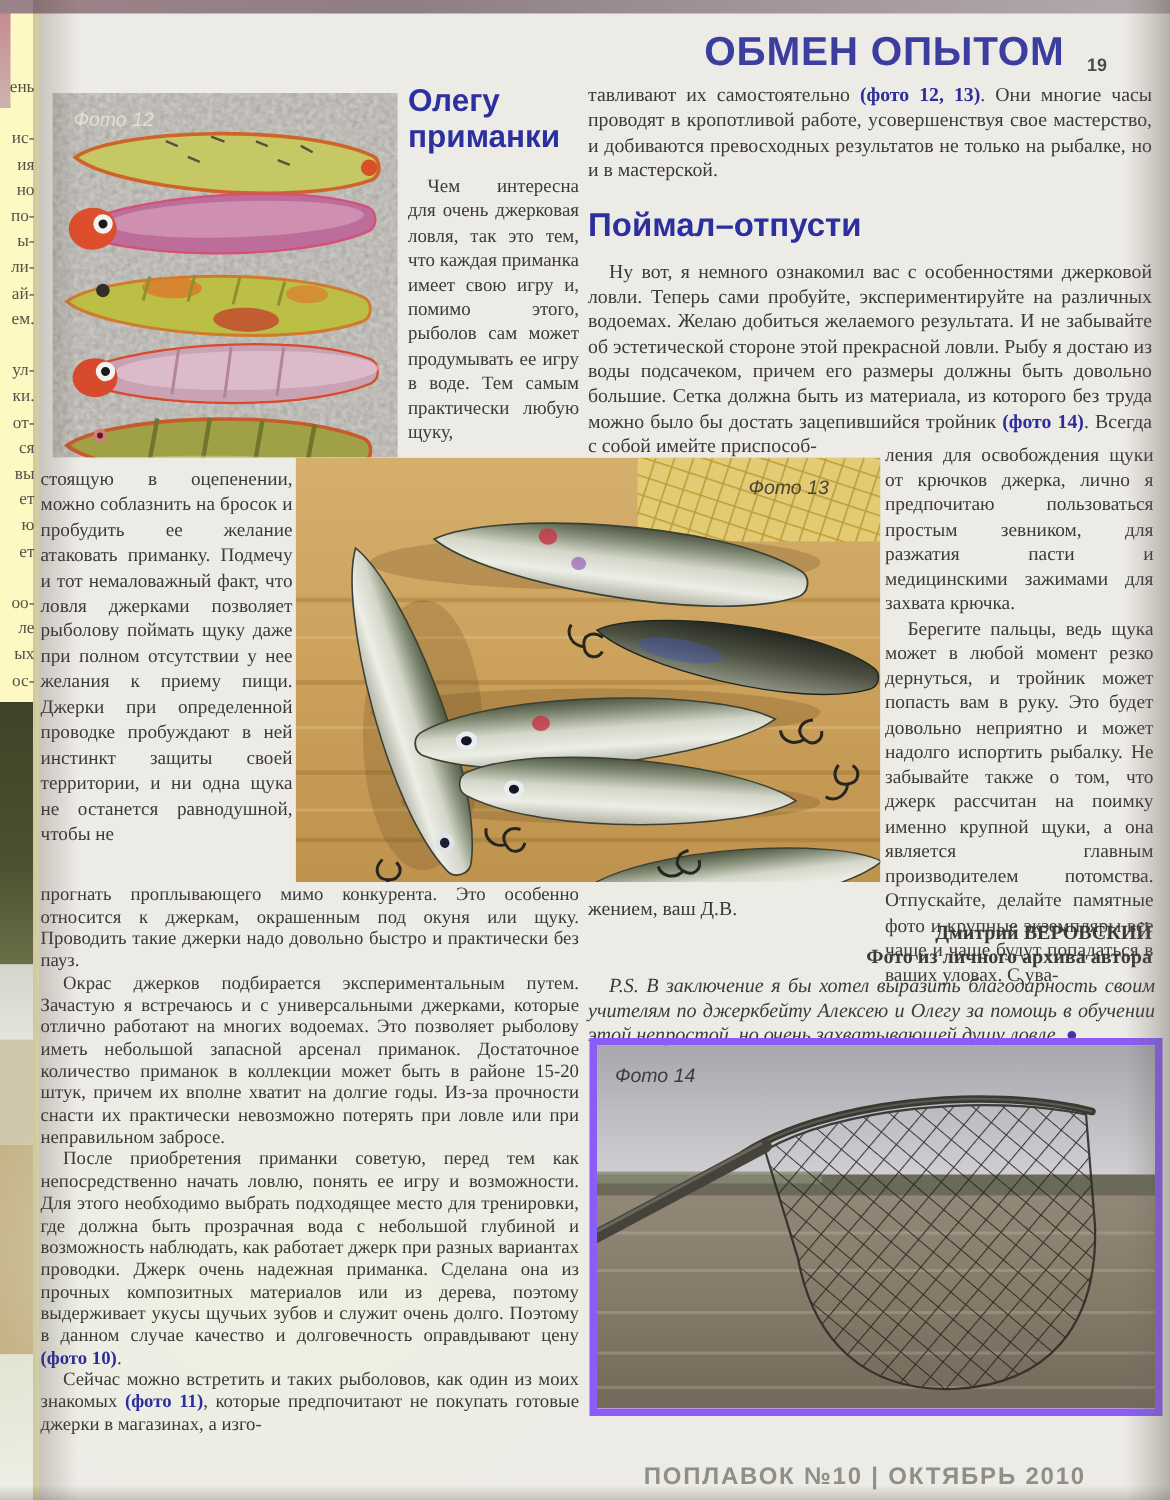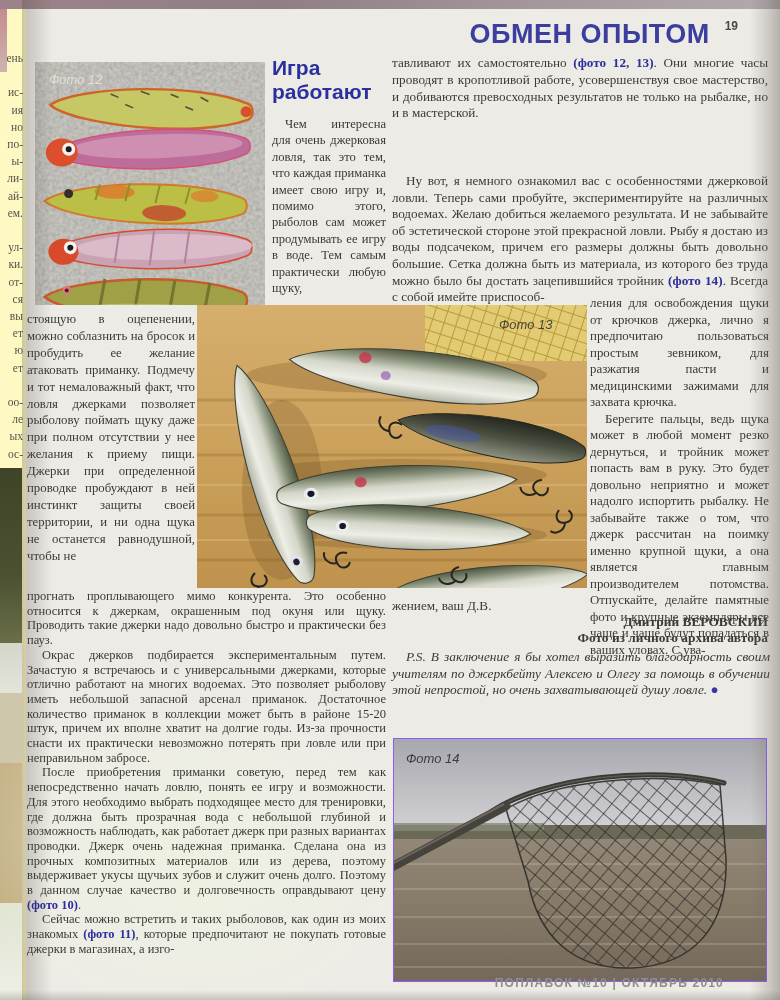--- a/index.html
+++ b/index.html
@@ -22,26 +22,26 @@
   .gp1{top:468px;height:175px;background:linear-gradient(#3f4428,#4a5030 60%,#6a6f48);}
   .gp2{top:643px;height:50px;background:linear-gradient(#d4d6cc,#e3e5db);}
   .gp3{top:693px;height:70px;background:#cfc7ab;}
   .gp4{top:763px;height:140px;background:linear-gradient(#c6b488,#bfa878);}
   .gp5{top:903px;height:97px;background:linear-gradient(#dfe3d0,#eef0e6);}
   .gutter-shade{position:absolute;left:22px;top:0;width:30px;height:1000px;
     background:linear-gradient(90deg,rgba(70,60,52,.26),rgba(70,60,52,0));pointer-events:none;}
   .watermark{position:absolute;left:0;top:690px;width:430px;height:310px;
     background:radial-gradient(ellipse at 45% 55%,rgba(238,243,224,.85),rgba(238,243,224,0) 70%);}
   
-  .hdr{position:absolute;top:19px;right:42px;display:flex;align-items:flex-start;gap:15px;
+  .hdr{position:absolute;top:19px;right:42px;display:flex;align-items:flex-end;gap:15px;
        font-family:"Liberation Sans",sans-serif;}
   .hdr-title{font-size:27px;font-weight:bold;color:#3b3e9e;letter-spacing:.5px;}
   .hdr-num{font-size:12px;font-weight:bold;color:#4a4a48;}
   .footer{position:absolute;right:56px;top:976px;font-family:"Liberation Sans",sans-serif;
-    font-weight:bold;font-size:12px;color:#8f8f88;letter-spacing:1.2px;}
+    font-weight:bold;font-size:16px;color:#8f8f88;letter-spacing:1.2px;}
   
   .h1{position:absolute;left:272px;top:56px;width:120px;
       font:bold 21px/24px "Liberation Sans",sans-serif;color:#2c2f9e;}
   .h2{position:absolute;left:392px;top:138px;
       font:bold 22px/24px "Liberation Sans",sans-serif;color:#2c2f9e;}
   
   .txt{position:absolute;text-align:justify;color:#3b3a38;}
   .txt p{margin:0;text-indent:15px;}
   .txt p.first{text-indent:0;}
   .b-intro{left:272px;top:116px;width:114px;font-size:12.6px;line-height:16.4px;text-indent:13px;}
@@ -54,21 +54,21 @@
   .b-ps{left:392px;top:649px;width:378px;font-style:italic;font-size:13.4px;
         line-height:16.6px;text-indent:14px;}
   .b-leftnarrow{left:27px;top:311px;width:168px;font-size:12.8px;line-height:16.9px;}
   .b-leftwide{left:27px;top:589px;width:359px;font-size:12.5px;line-height:14.7px;}
   .ph{color:#2b2e9c;font-weight:bold;}
   .dot{color:#3b35a8;font-style:normal;}
   
   .photo{position:absolute;overflow:hidden;}
   .p12{left:35px;top:62px;width:264px;height:243px;}
   .p13{left:197px;top:305px;width:390px;height:283px;}
-  .p14{left:393px;top:738px;width:372px;height:242px;border:1px solid #8b5cf6;}
+  .p14{left:393px;top:692px;width:372px;height:242px;border:5px solid #8b5cf6;}
   svg{display:block;}
 </style>
 </head>
 <body>
 
 <div id="stage">
 
   <div class="gutter">
     <div class="gutter-pink"></div>
     <div class="gutter-frag">ень<br>&nbsp;<br>ис-<br>ия<br>но<br>по-<br>ы-<br>ли-<br>ай-<br>ем.<br>&nbsp;<br>ул-<br>ки.<br>от-<br>ся<br>вы<br>ет<br>ю<br>ет<br>&nbsp;<br>оо-<br>ле<br>ых<br>ос-<br>па-<br>без</div>
@@ -140,23 +140,24 @@
         <use href="#lp" fill="#a0a047" stroke="#c85a2c" stroke-width="2.4"></use>
         <path d="M60,4 l-6,36 M95,3 l-6,40 M130,4 l-6,38 M165,6 l-6,34" stroke="#74742f" stroke-width="3"></path>
         <ellipse cx="110" cy="34" rx="80" ry="6" fill="#d8d890" opacity="0.5"></ellipse>
         <circle cx="22" cy="16" r="4.5" fill="#d97b7b"></circle>
           <circle cx="22" cy="16" r="2" fill="#501f1f"></circle>
       </g>
       <text x="14" y="22" font-family="Liberation Sans, sans-serif" font-style="italic" font-size="13" fill="#e4dfd2">Фото 12</text>
     </svg>
   </div>
 
-  <div class="h1">Игра работают</div>
+  <div class="h1">Олегу приманки</div>
   <div class="txt b-intro">Чем интересна для очень джерковая ловля, так это тем, что каждая приманка имеет свою игру и, помимо этого, рыболов сам может продумывать ее игру в воде. Тем самым практически любую щуку,</div>
   <div class="txt b-righttop">тавливают их самостоятельно <b class="ph">(фото 12, 13)</b>. Они многие часы проводят в кропотливой работе, усовершенствуя свое мастерство, и добиваются превосходных результатов не только на рыбалке, но и в мастерской.</div>
+  <div class="h2">Поймал–отпусти</div>
   <div class="txt b-rightp1">Ну вот, я немного ознакомил вас с особенностями джерковой ловли. Теперь сами пробуйте, экспериментируйте на различных водоемах. Желаю добиться желаемого результата. И не забывайте об эстетической стороне этой прекрасной ловли. Рыбу я достаю из воды подсачеком, причем его размеры должны быть довольно большие. Сетка должна быть из материала, из которого без труда можно было бы достать зацепившийся тройник <b class="ph">(фото 14)</b>. Всегда с собой имейте приспособ-</div>
   <div class="txt b-rightnarrow">
       <p class="first">ления для освобождения щуки от крючков джерка, лично я предпочитаю пользоваться простым зевником, для разжатия пасти и медицинскими зажимами для захвата крючка.</p>
       <p class="">Берегите пальцы, ведь щука может в любой момент резко дернуться, и тройник может попасть вам в руку. Это будет довольно неприятно и может надолго испортить рыбалку. Не забывайте также о том, что джерк рассчитан на поимку именно крупной щуки, а она является главным производителем потомства. Отпускайте, делайте памятные фото и крупные экземпляры все чаще и чаще будут попадаться в ваших уловах. С ува-</p>
     </div>
   <div class="txt b-leftnarrow">стоящую в оцепенении, можно соблазнить на бросок и пробудить ее желание атаковать приманку. Подмечу и тот немаловажный факт, что ловля джерками позволяет рыболову поймать щуку даже при полном отсутствии у нее желания к приему пищи. Джерки при определенной проводке пробуждают в ней инстинкт защиты своей территории, и ни одна щука не останется равнодушной, чтобы не</div>
 
   <div class="photo p13">
     <svg width="390" height="283" viewBox="0 0 390 283">
       <defs>

